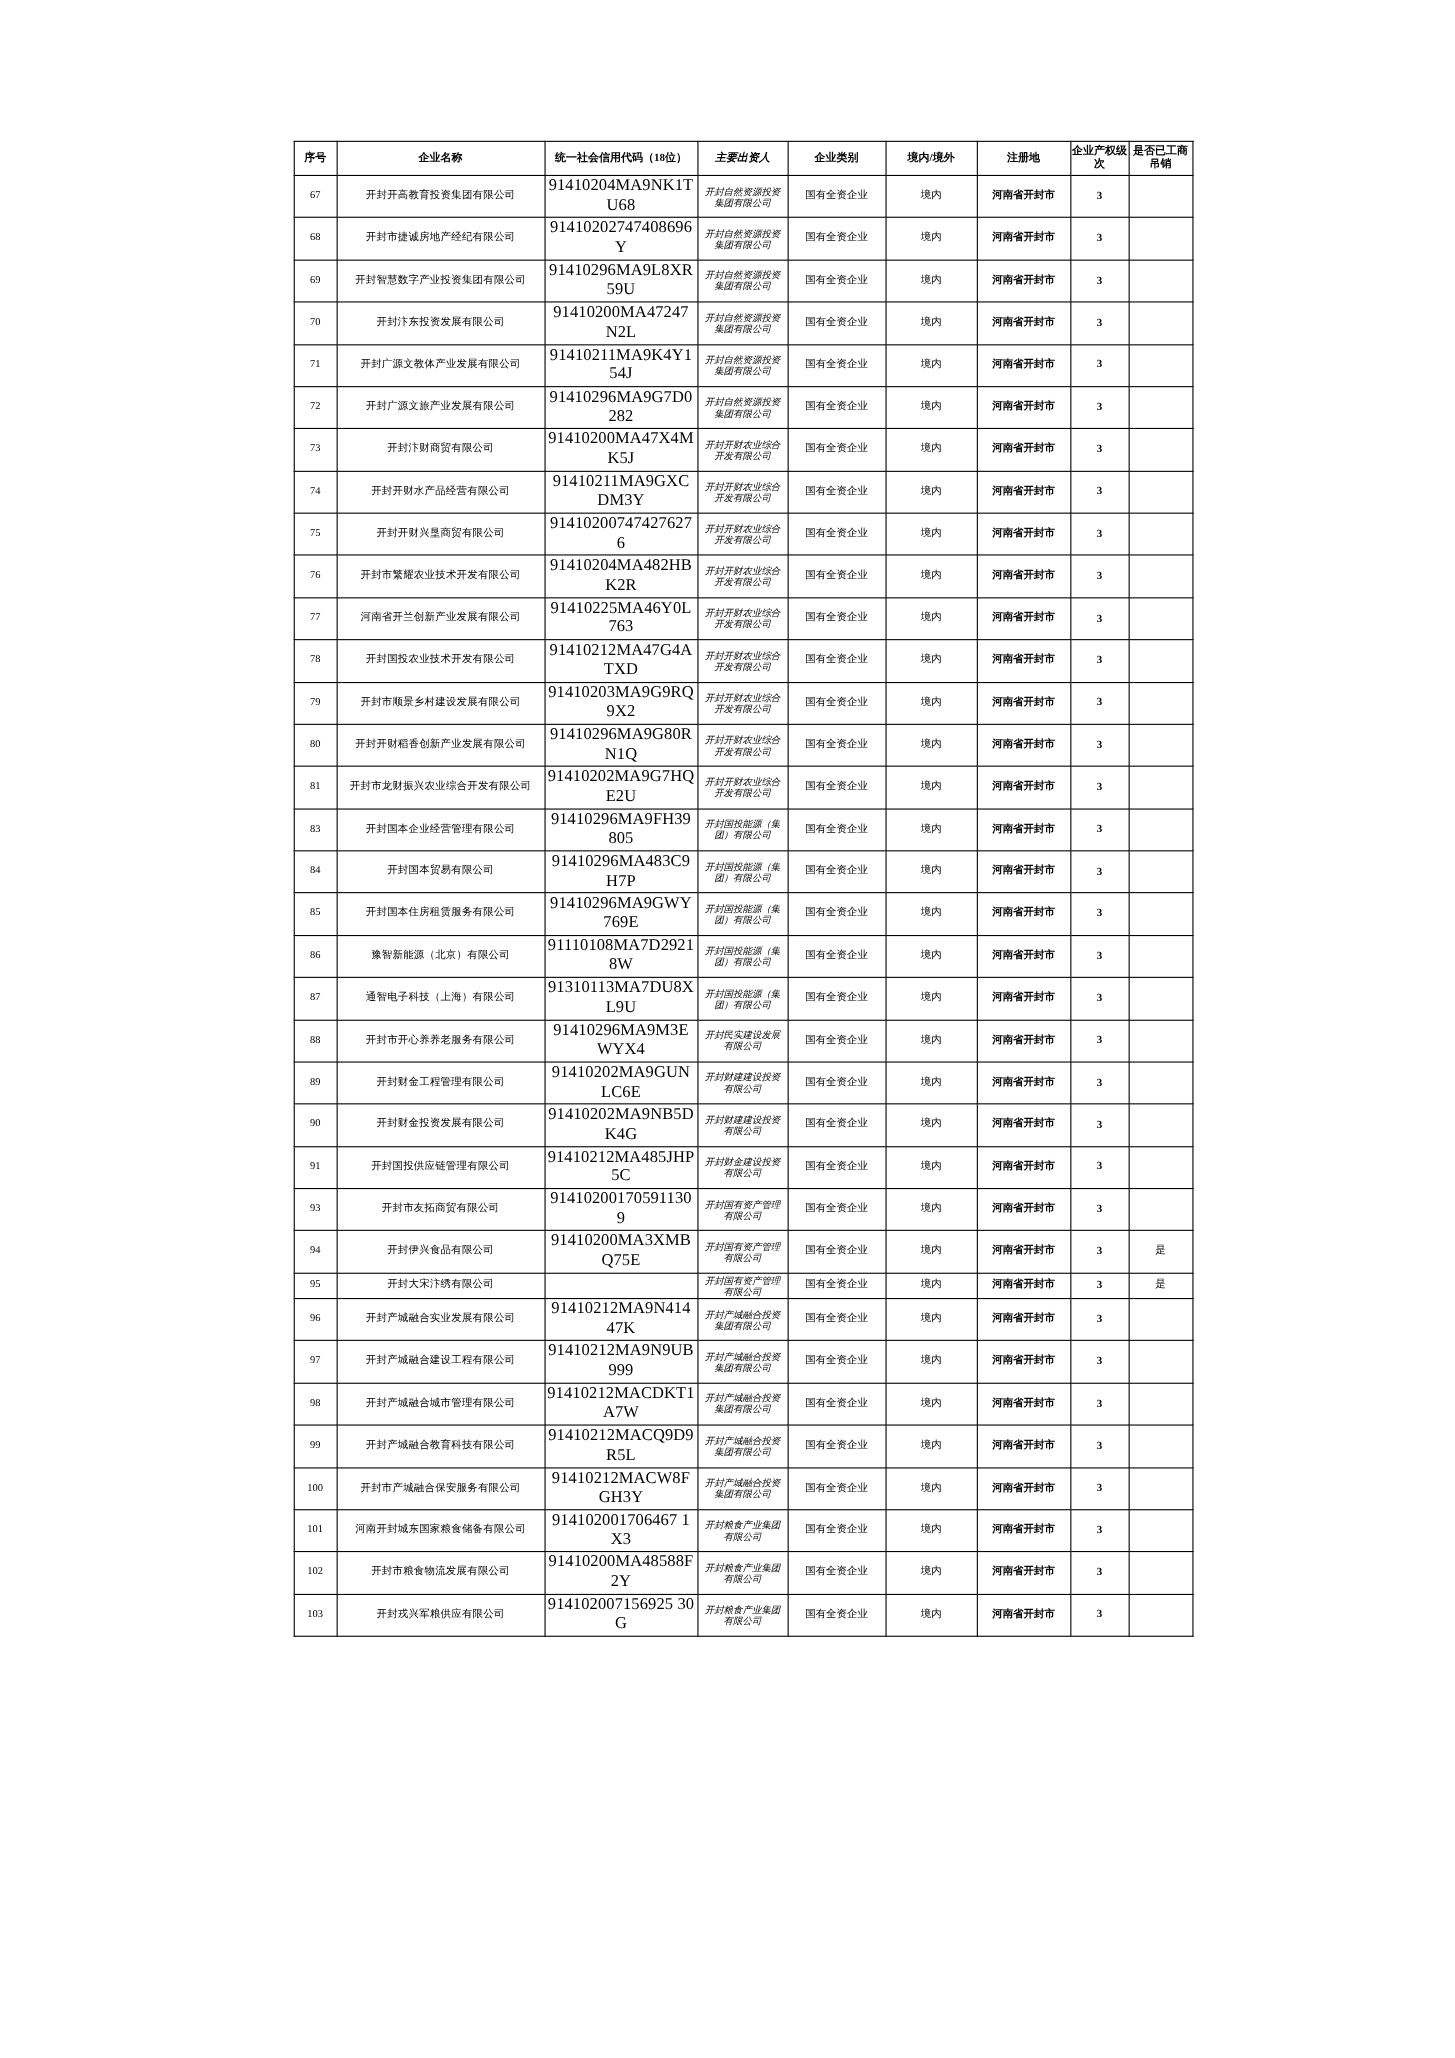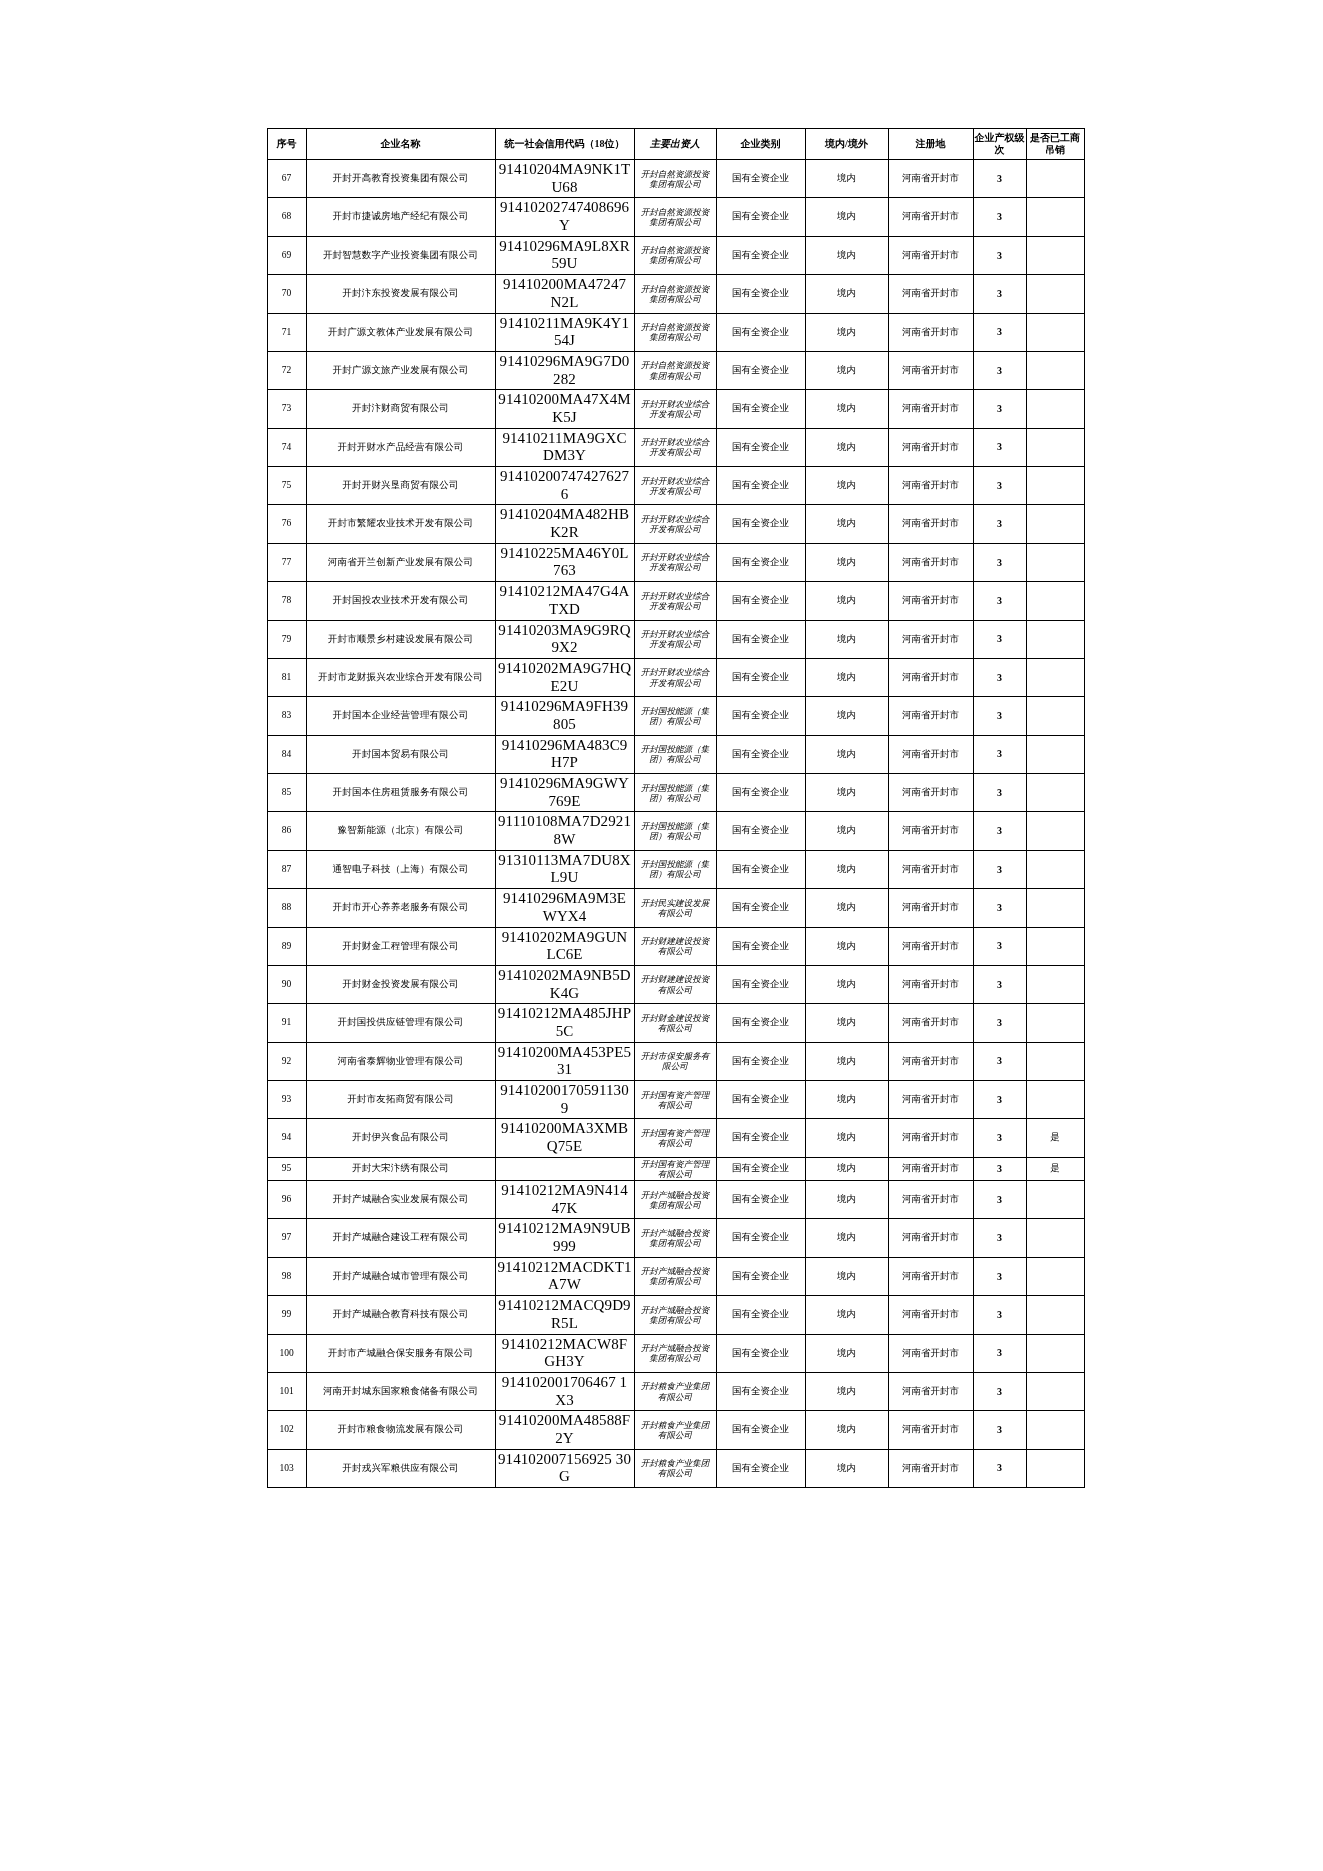--- a/index.html
+++ b/index.html
@@ -43,21 +43,21 @@
     font-size: 10px;
     height: 26px;
     padding: 2px 1px;
   }
   .c-seq   { width: 36px; }
   .c-name  { width: 186px; }
   .c-code  { width: 136px; }
   .c-inv   { width: 79px; font-size: 8.6px; font-style: italic; }
   .c-type  { width: 86px; }
   .c-terr  { width: 80px; }
-  .c-reg   { width: 82px; }
+  .c-reg   { width: 82px; font-weight: bold; }
   .c-level { width: 50px; font-weight: bold; }
   .c-canc  { width: 55px; margin-top: 24px; }
   td.c-name { letter-spacing: 0.2px; }
   td.c-code { font-family: "Liberation Serif", serif; letter-spacing: 0.1px; font-size: 15px; }
   td.c-inv  { line-height: 1.1; padding: 1px 1px; }
   td.c-level { font-size: 10px; }
   tr.tall td { height: 34px; }
   tr.short td { height: 19px; }
 </style>
 </head>
@@ -217,20 +217,31 @@
             <td class="c-name">开封市顺景乡村建设发展有限公司</td>
             <td class="c-code">91410203MA9G9RQ9X2</td>
             <td class="c-inv">开封开财农业综合开发有限公司</td>
             <td class="c-type">国有全资企业</td>
             <td class="c-terr">境内</td>
             <td class="c-reg">河南省开封市</td>
             <td class="c-level">3</td>
             <td class="c-canc"></td>
           </tr>
           <tr class="tall">
+            <td class="c-seq">80</td>
+            <td class="c-name">开封开财稻香创新产业发展有限公司</td>
+            <td class="c-code">91410296MA9G80RN1Q</td>
+            <td class="c-inv">开封开财农业综合开发有限公司</td>
+            <td class="c-type">国有全资企业</td>
+            <td class="c-terr">境内</td>
+            <td class="c-reg">河南省开封市</td>
+            <td class="c-level">3</td>
+            <td class="c-canc"></td>
+          </tr>
+          <tr class="tall">
             <td class="c-seq">81</td>
             <td class="c-name">开封市龙财振兴农业综合开发有限公司</td>
             <td class="c-code">91410202MA9G7HQE2U</td>
             <td class="c-inv">开封开财农业综合开发有限公司</td>
             <td class="c-type">国有全资企业</td>
             <td class="c-terr">境内</td>
             <td class="c-reg">河南省开封市</td>
             <td class="c-level">3</td>
             <td class="c-canc"></td>
           </tr>
@@ -320,31 +331,20 @@
             <td class="c-terr">境内</td>
             <td class="c-reg">河南省开封市</td>
             <td class="c-level">3</td>
             <td class="c-canc"></td>
           </tr>
           <tr class="short">
             <td class="c-seq">91</td>
             <td class="c-name">开封国投供应链管理有限公司</td>
             <td class="c-code">91410212MA485JHP5C</td>
             <td class="c-inv">开封财金建设投资有限公司</td>
-            <td class="c-type">国有全资企业</td>
-            <td class="c-terr">境内</td>
-            <td class="c-reg">河南省开封市</td>
-            <td class="c-level">3</td>
-            <td class="c-canc"></td>
-          </tr>
-          <tr class="short">
-            <td class="c-seq">92</td>
-            <td class="c-name">河南省泰辉物业管理有限公司</td>
-            <td class="c-code">91410200MA453PE531</td>
-            <td class="c-inv">开封市保安服务有限公司</td>
             <td class="c-type">国有全资企业</td>
             <td class="c-terr">境内</td>
             <td class="c-reg">河南省开封市</td>
             <td class="c-level">3</td>
             <td class="c-canc"></td>
           </tr>
           <tr class="short">
             <td class="c-seq">93</td>
             <td class="c-name">开封市友拓商贸有限公司</td>
             <td class="c-code">914102001705911309</td>

